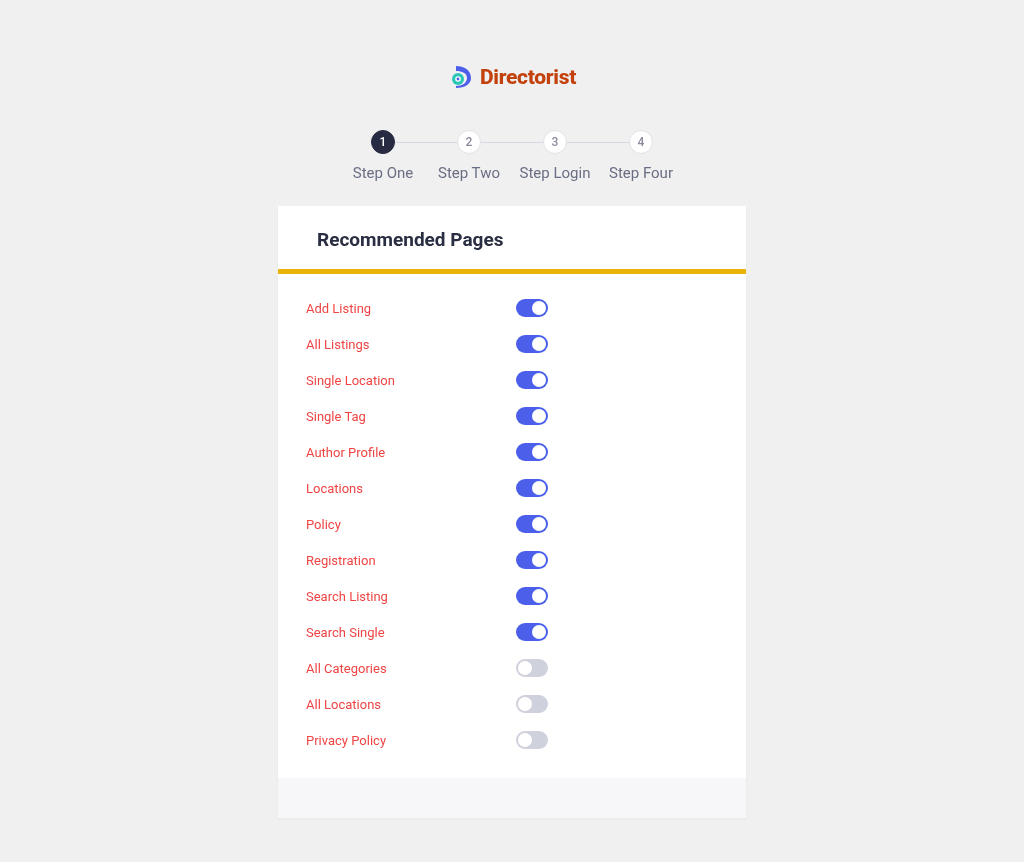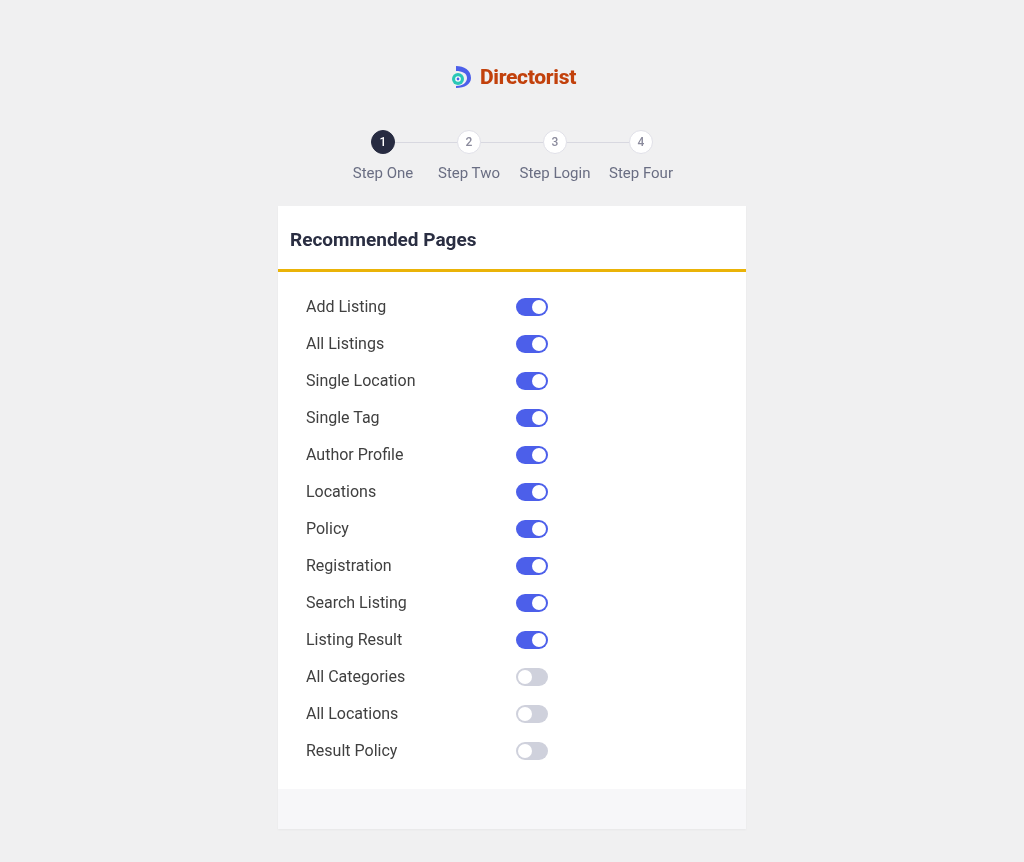--- a/index.html
+++ b/index.html
@@ -81,39 +81,39 @@
       background: #d8d8e0;
       z-index: 1;
     }
     .step:last-child .step-line { display: none; }
     .card {
       width: 468px;
       background: #fff;
       box-shadow: 0 1px 2px rgba(0,0,0,0.04);
     }
     .card-header {
-      padding: 22px 28px 18px 12px;
-      border-bottom: 3px solid #eab308;
+      padding: 22px 28px 18px 39px;
+      border-bottom: 5px solid #eab308;
     }
     .card-title {
       font-size: 19px;
       font-weight: 700;
       color: #2a2e42;
     }
     .items {
       padding: 16px 28px 20px 28px;
     }
     .item-row {
       display: flex;
       align-items: center;
       padding: 9px 0;
     }
     .item-label {
-      font-size: 16px;
-      color: #404040;
+      font-size: 13px;
+      color: #ef4444;
       width: 210px;
     }
     .toggle {
       position: relative;
       width: 32px;
       height: 18px;
       border-radius: 16px;
       cursor: pointer;
       transition: background 0.15s;
     }
@@ -231,39 +231,39 @@
             <div class="toggle-knob"></div>
           </div>
         </div>
         <div class="item-row">
           <span class="item-label">Search Listing</span>
           <div class="toggle on">
             <div class="toggle-knob"></div>
           </div>
         </div>
         <div class="item-row">
-          <span class="item-label">Listing Result</span>
+          <span class="item-label">Search Single</span>
           <div class="toggle on">
             <div class="toggle-knob"></div>
           </div>
         </div>
         <div class="item-row">
           <span class="item-label">All Categories</span>
           <div class="toggle off">
             <div class="toggle-knob"></div>
           </div>
         </div>
         <div class="item-row">
           <span class="item-label">All Locations</span>
           <div class="toggle off">
             <div class="toggle-knob"></div>
           </div>
         </div>
         <div class="item-row">
-          <span class="item-label">Result Policy</span>
+          <span class="item-label">Privacy Policy</span>
           <div class="toggle off">
             <div class="toggle-knob"></div>
           </div>
         </div>
       </div>
     <div class="footer">
       
       
     </div>
   </div>

